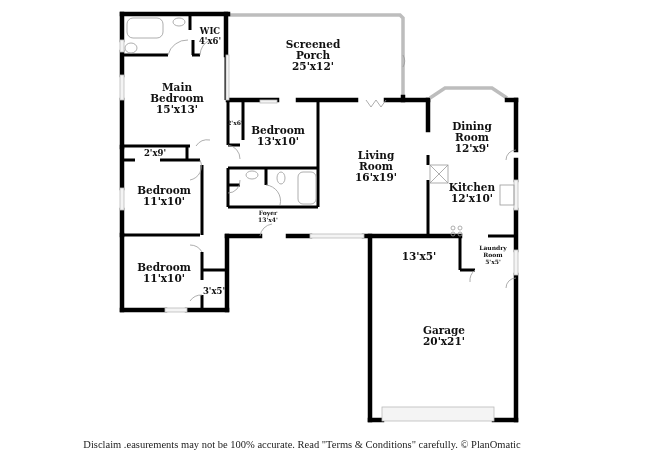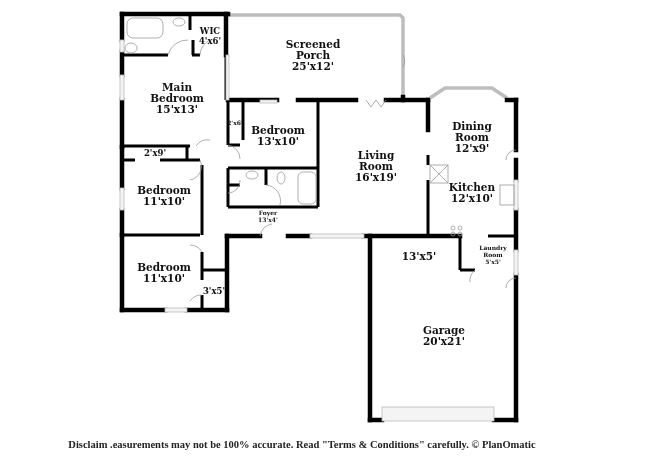--- a/index.html
+++ b/index.html
@@ -8,21 +8,21 @@
   .wall { stroke: #000; stroke-width: 4.5; fill: none; stroke-linecap: square; }
   .thin { stroke: #000; stroke-width: 3; fill: none; }
   .window { stroke: #bdbdbd; stroke-width: 3.5; fill: none; }
   .window-edge { fill: #f4f4f4; stroke: #bbb; stroke-width: 0.8; }
   .door { stroke: #999; stroke-width: 0.8; fill: none; }
   .fixture { stroke: #999; stroke-width: 0.8; fill: none; }
   .room-label { font-family: "DejaVu Serif", "Liberation Serif", serif; font-weight: bold; fill: #111; text-anchor: middle; }
   .lg { font-size: 10.5px; }
   .md { font-size: 8.5px; }
   .sm { font-size: 6px; }
-  .disclaimer { position: absolute; left: 0; width: 604px; top: 439px; text-align: center; font-family: "Liberation Serif", "DejaVu Serif", serif; font-size: 10.5px; color: #222; font-weight: bold; }
+  .disclaimer { position: absolute; left: 0; width: 604px; top: 439px; text-align: center; font-family: "Liberation Serif", "DejaVu Serif", serif; font-size: 10.5px; color: #222; }
 </style>
 </head>
 <body>
 
 <svg width="650" height="473" viewBox="0 0 650 473">
 
   <g>
     <polyline class="window" points="228,15 400,15 403,18 403,98"></polyline>
   </g>
 

